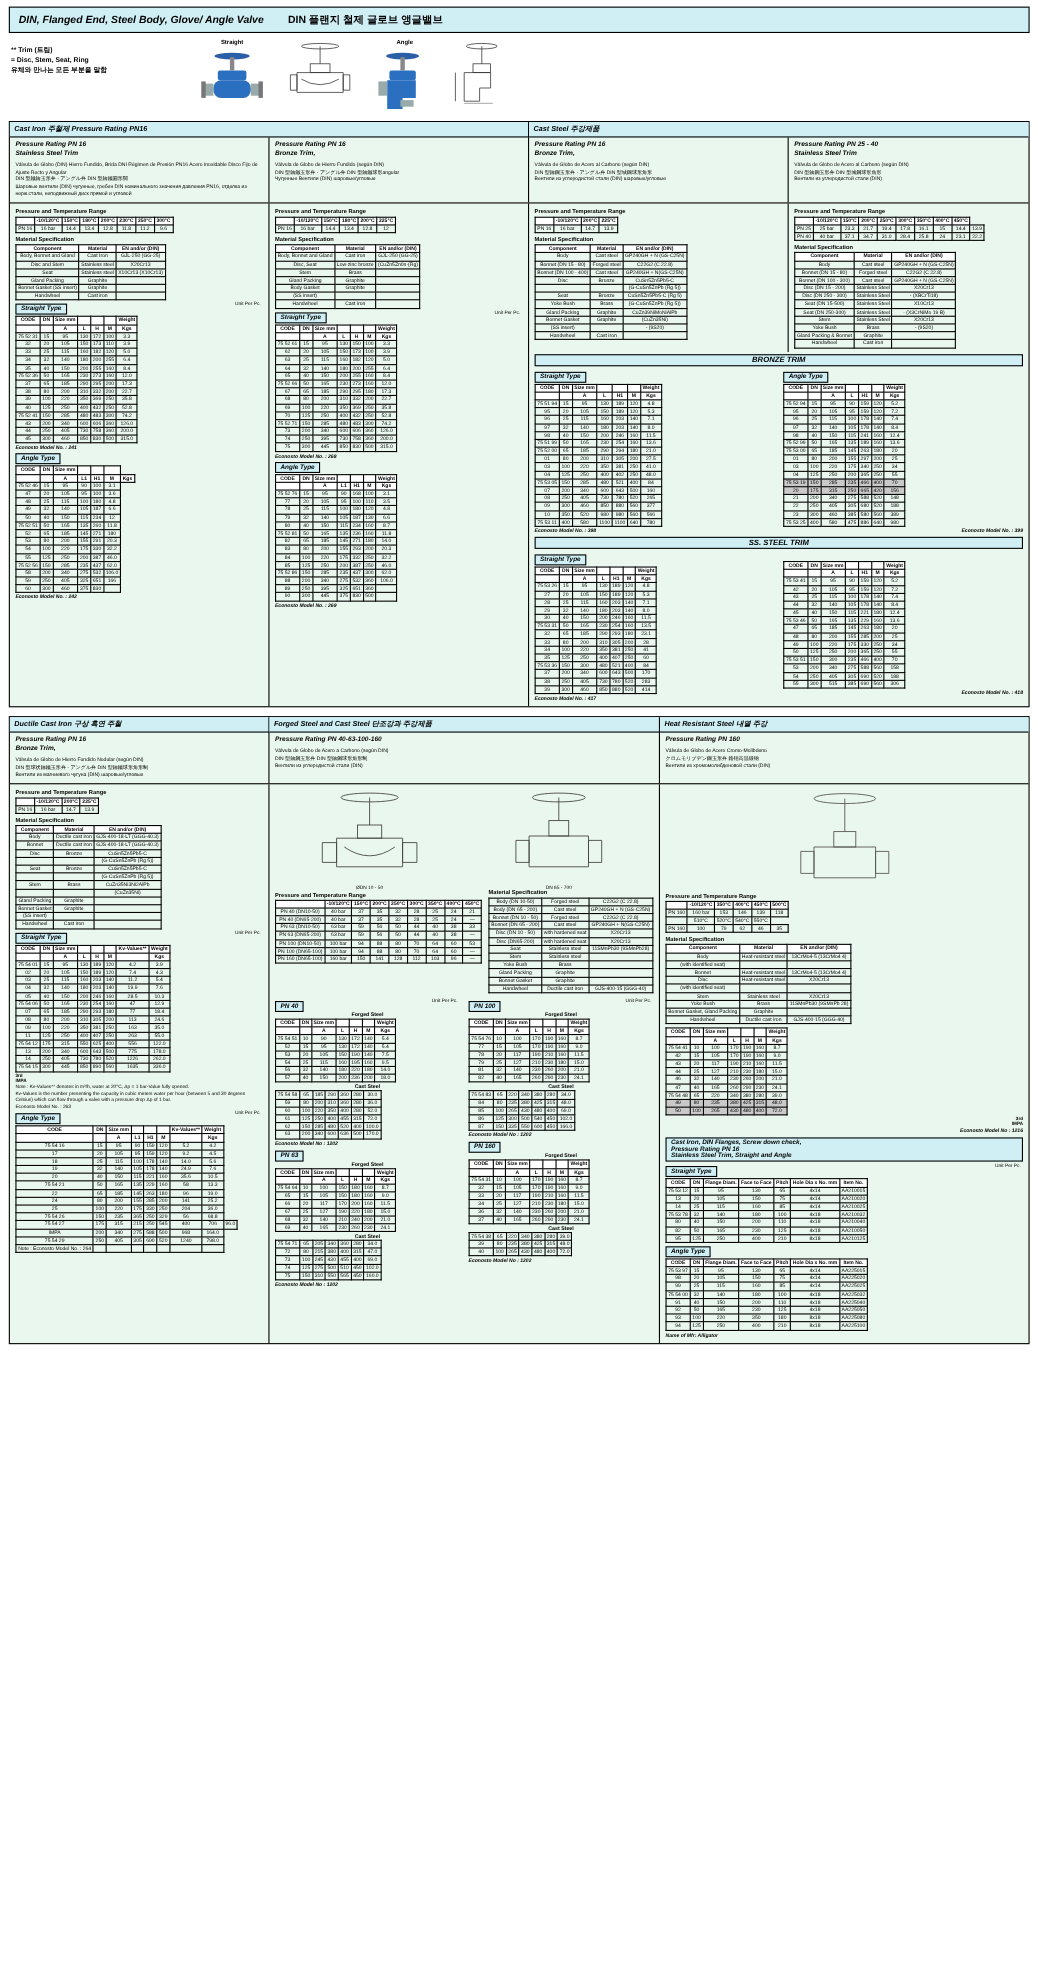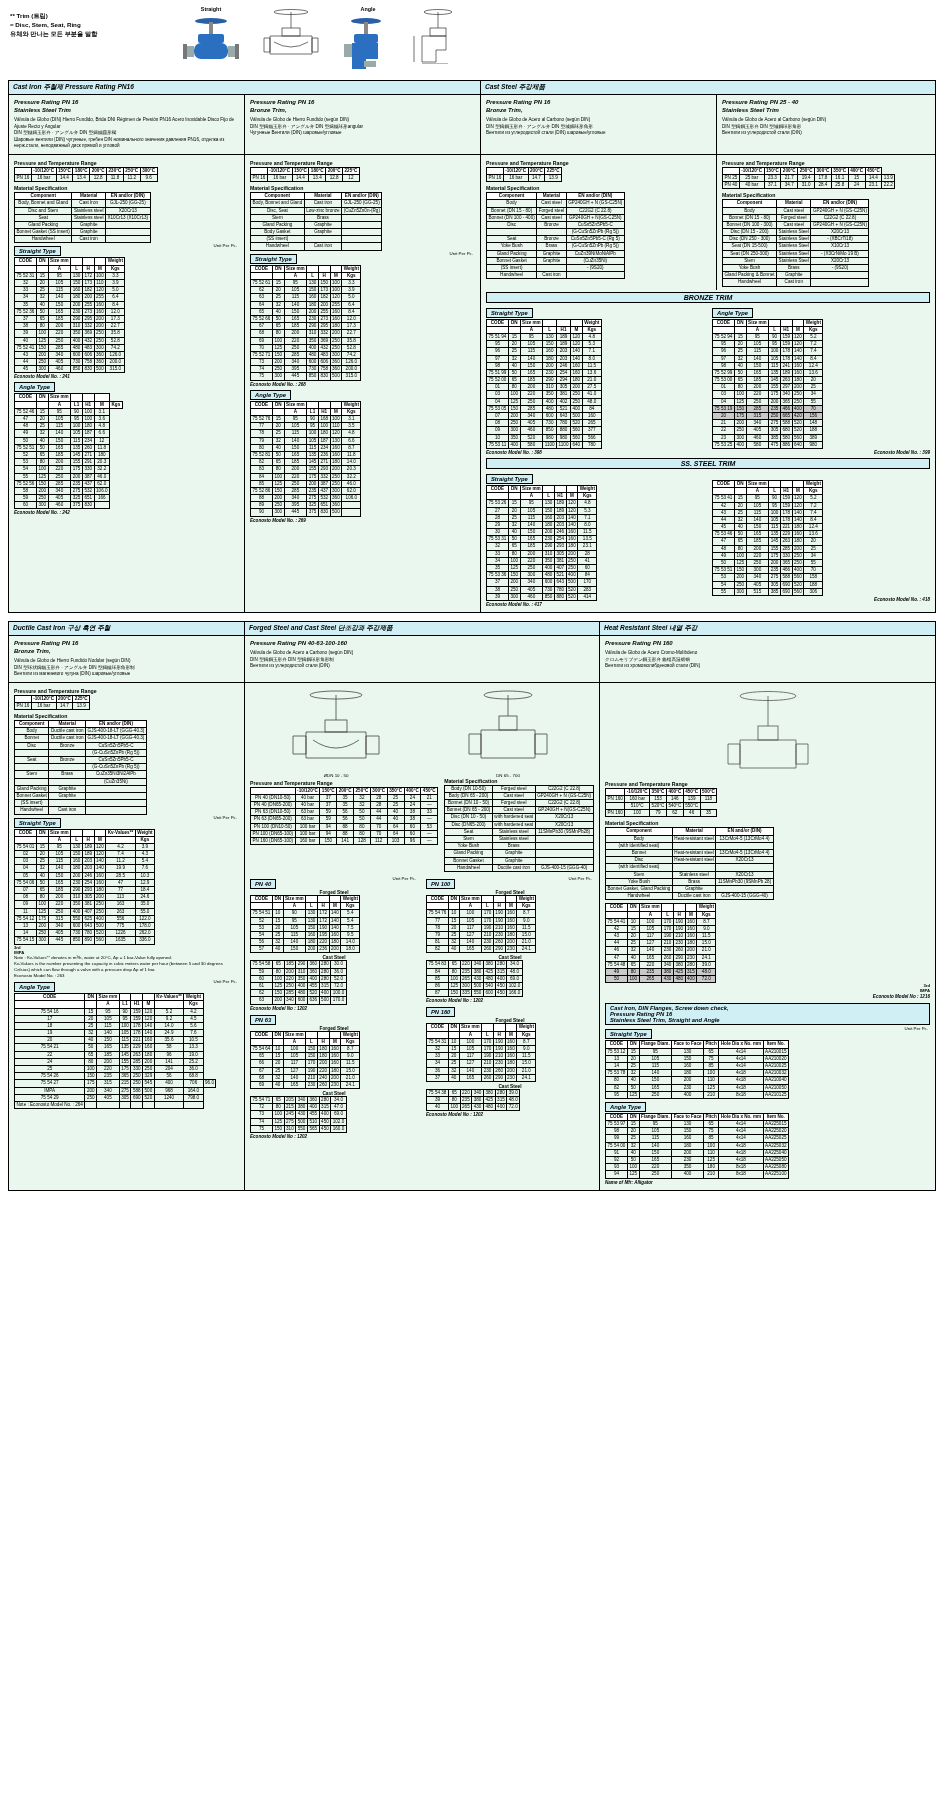--- a/index.html
+++ b/index.html
@@ -98,20 +98,24 @@
   
   .sec2 { margin: 8px 8px 0 8px; }
 
   .colpad { padding: 3px 5px 5px 5px; }
 </style>
 </head>
 <body>
 
 <div class="page">
 
+  <div class="header">
+    <span class="t1">DIN,  Flanged End,  Steel Body, Glove/ Angle Valve</span>
+    <span class="t2">DIN 플랜지 철제 글로브 앵글밸브</span>
+  </div>
 
   <div class="topstrip">
     <div class="trimnote">
       <div>** Trim (트림)</div>
       <div>= Disc, Stem, Seat, Ring</div>
       <div>유체와 만나는 모든 부분을 말함</div>
     </div>
     <div class="valveimgs">
       <div class="vi">
         <div class="cap">Straight</div>

